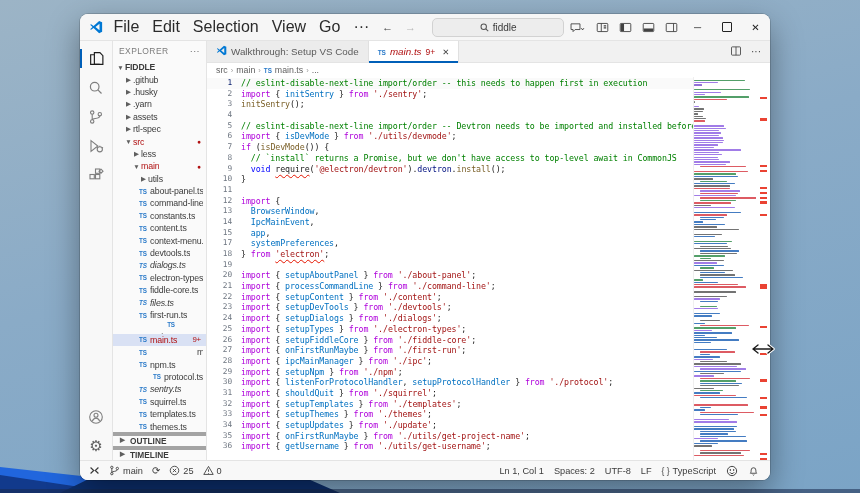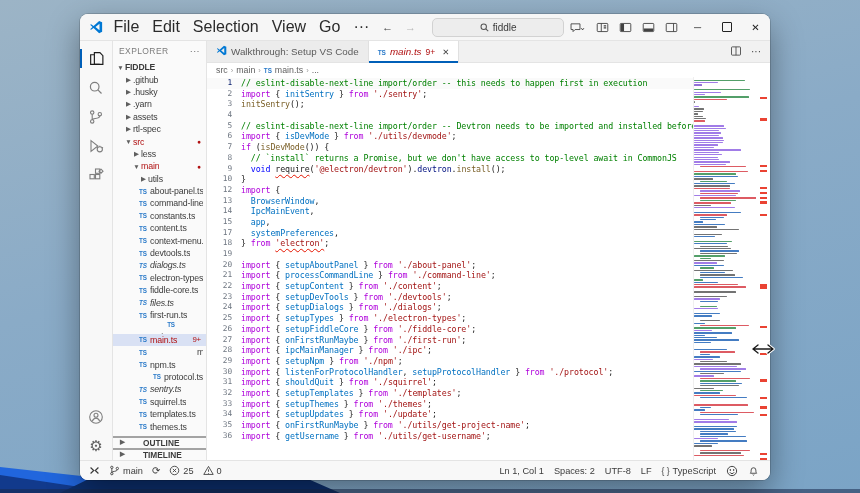--- a/index.html
+++ b/index.html
@@ -57,22 +57,22 @@
   .tree-row{height:12.4px;display:flex;align-items:center;white-space:nowrap;padding-right:3px;
     font-size:8.8px;color:#3b3b3b;letter-spacing:-.15px}
   .tree-row.selected{background:#d9e1f4}
   .tree-row.bold .lbl{font-weight:bold;font-size:8.6px;color:#3b3b3b}
   .chev{flex:0 0 9px;text-align:center;font-size:6.5px;color:#5f5f5f}
   .ts-ico{flex:0 0 11px;color:#2a7ac9;font-weight:bold;font-size:6.3px;text-align:left}
   .lbl{overflow:hidden}
   .lbl.err{color:#b01011}
   .row-dot{margin-left:auto;color:#b01011;font-size:6.5px;padding-right:2px}
   .row-badge{margin-left:auto;color:#b01011;font-size:7.8px;padding-right:2px}
-  .sb-section{flex:0 0 14px;border-top:2px solid #a3a3a3;display:flex;align-items:flex-start;
-    font-size:8.3px;font-weight:bold;color:#3b3b3b;padding-left:5px;gap:16px}
+  .sb-section{flex:0 0 14px;border-top:4px solid #a3a3a3;display:flex;align-items:flex-start;
+    font-size:8.3px;font-weight:bold;color:#3b3b3b;padding-left:5px;gap:3px}
 
   
   .editor{flex:1;display:flex;flex-direction:column;min-width:0;background:#fff}
   .tabbar{flex:0 0 21px;background:#f1f1f1;border-bottom:1px solid #e4e4e4;display:flex;align-items:stretch}
   .tab{display:flex;align-items:center;gap:4px;padding:0 9px;font-size:9.8px;color:#5b5b5b;
     border-right:1px solid #e0e0e0;background:#ececec;position:relative}
   .tab.active{background:#fff;color:#b01011}
   .tab.active::after{content:"";position:absolute;left:0;right:0;bottom:-1px;height:2px;background:#005fb8}
   .tab.active .tab-lbl{font-style:italic}
   .tab-badge{font-size:8.5px;color:#b01011}
@@ -404,20 +404,21 @@
             <div class="code-line cur"><span class="line-num" style="color: rgb(11, 33, 111);">1</span><span><span class="tk-c">// eslint-disable-next-line import/order -- this needs to happen first in execution</span></span></div>
             <div class="code-line"><span class="line-num">2</span><span><span class="tk-k">import</span><span class="tk-p"> { </span><span class="tk-v">initSentry</span><span class="tk-p"> } </span><span class="tk-k">from</span><span class="tk-p"> </span><span class="tk-s">'./sentry'</span><span class="tk-p">;</span></span></div>
             <div class="code-line"><span class="line-num">3</span><span><span class="tk-f">initSentry</span><span class="tk-p">();</span></span></div>
             <div class="code-line"><span class="line-num">4</span><span></span></div>
             <div class="code-line"><span class="line-num">5</span><span><span class="tk-c">// eslint-disable-next-line import/order -- Devtron needs to be imported and installed before any ipc</span></span></div>
             <div class="code-line"><span class="line-num">6</span><span><span class="tk-k">import</span><span class="tk-p"> { </span><span class="tk-v">isDevMode</span><span class="tk-p"> } </span><span class="tk-k">from</span><span class="tk-p"> </span><span class="tk-s">'./utils/devmode'</span><span class="tk-p">;</span></span></div>
             <div class="code-line"><span class="line-num">7</span><span><span class="tk-k">if</span><span class="tk-p"> (</span><span class="tk-f">isDevMode</span><span class="tk-p">()) {</span></span></div>
             <div class="code-line"><span class="line-num">8</span><span><span class="tk-c">  // `install` returns a Promise, but we don't have access to top-level await in CommonJS</span></span></div>
             <div class="code-line"><span class="line-num">9</span><span><span class="tk-p">  </span><span class="tk-b">void</span><span class="tk-p"> </span><span class="tk-p sq">require</span><span class="tk-p">(</span><span class="tk-s">'@electron/devtron'</span><span class="tk-p">)</span><span class="tk-p">.</span><span class="tk-n">devtron</span><span class="tk-p">.</span><span class="tk-f">install</span><span class="tk-p">();</span></span></div>
             <div class="code-line"><span class="line-num">10</span><span><span class="tk-p">}</span></span></div>
+            <div class="code-line"><span class="line-num">11</span><span></span></div>
             <div class="code-line"><span class="line-num">12</span><span><span class="tk-k">import</span><span class="tk-p"> {</span></span></div>
             <div class="code-line"><span class="line-num">13</span><span><span class="tk-p">  </span><span class="tk-v">BrowserWindow</span><span class="tk-p">,</span></span></div>
             <div class="code-line"><span class="line-num">14</span><span><span class="tk-p">  </span><span class="tk-v">IpcMainEvent</span><span class="tk-p">,</span></span></div>
             <div class="code-line"><span class="line-num">15</span><span><span class="tk-p">  </span><span class="tk-v">app</span><span class="tk-p">,</span></span></div>
             <div class="code-line"><span class="line-num">17</span><span><span class="tk-p">  </span><span class="tk-v">systemPreferences</span><span class="tk-p">,</span></span></div>
             <div class="code-line"><span class="line-num">18</span><span><span class="tk-p">} </span><span class="tk-k">from</span><span class="tk-p"> </span><span class="tk-s sq">'electron'</span><span class="tk-p">;</span></span></div>
             <div class="code-line"><span class="line-num">19</span><span></span></div>
             <div class="code-line"><span class="line-num">20</span><span><span class="tk-k">import</span><span class="tk-p"> { </span><span class="tk-v">setupAboutPanel</span><span class="tk-p"> } </span><span class="tk-k">from</span><span class="tk-p"> </span><span class="tk-s">'./about-panel'</span><span class="tk-p">;</span></span></div>
             <div class="code-line"><span class="line-num">21</span><span><span class="tk-k">import</span><span class="tk-p"> { </span><span class="tk-v">processCommandLine</span><span class="tk-p"> } </span><span class="tk-k">from</span><span class="tk-p"> </span><span class="tk-s">'./command-line'</span><span class="tk-p">;</span></span></div>
             <div class="code-line"><span class="line-num">22</span><span><span class="tk-k">import</span><span class="tk-p"> { </span><span class="tk-v">setupContent</span><span class="tk-p"> } </span><span class="tk-k">from</span><span class="tk-p"> </span><span class="tk-s">'./content'</span><span class="tk-p">;</span></span></div>

